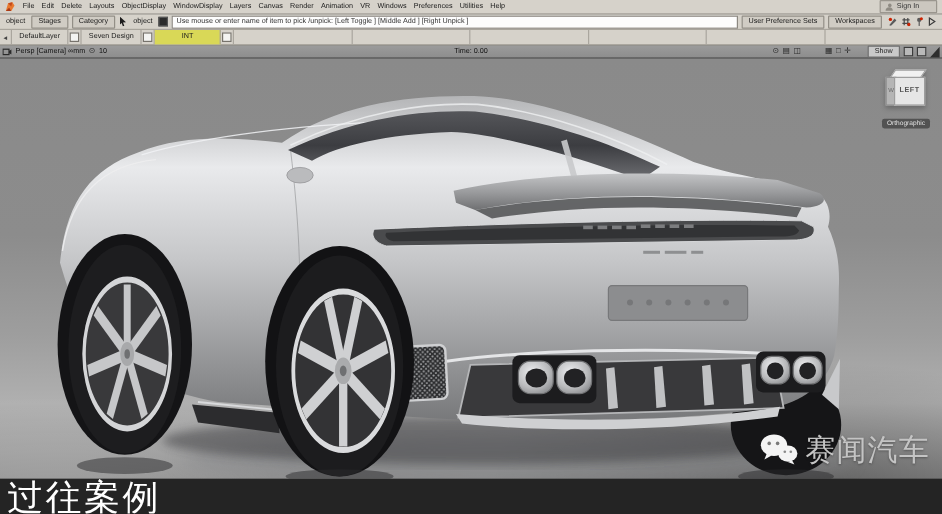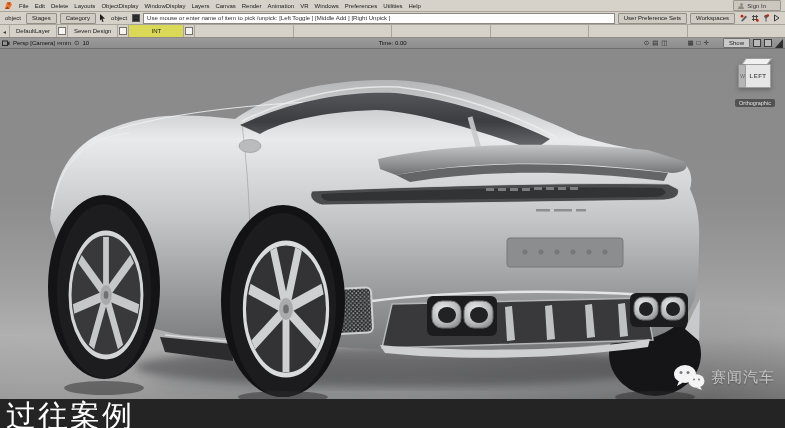--- a/index.html
+++ b/index.html
@@ -81,21 +81,21 @@
   .cube .top{position:absolute;left:5px;top:1px;width:24px;height:7px;background:#f1f1f1;border:1px solid #9e9e9e;transform:skewX(-35deg);}
   .cube .side{position:absolute;left:0;top:7px;width:7px;height:22px;background:#b5b5b5;border:1px solid #909090;color:#666;font-size:5px;line-height:22px;overflow:hidden;}
   .cube .face{
     position:absolute;left:7px;top:7px;width:24px;height:22px;background:#e6e6e6;border:1px solid #9e9e9e;
     display:flex;align-items:center;justify-content:center;font-size:6px;font-weight:bold;color:#555;letter-spacing:.5px;
   }
   .proj-pill{display:inline-block;margin-top:4px;background:rgba(72,72,72,0.85);color:#e2e2e2;font-size:5.5px;padding:1px 4px;border-radius:2px;}
 
   
   .watermark{position:absolute;right:10px;bottom:8px;display:flex;align-items:center;gap:6px;}
-  .watermark .brand{font-size:15px;color:#c4c4c4;letter-spacing:1px;text-shadow:0 1px 2px rgba(0,0,0,0.35);}
+  .watermark .brand{font-size:25px;color:#c4c4c4;letter-spacing:1px;text-shadow:0 1px 2px rgba(0,0,0,0.35);}
 
   
   .bottombar{height:33px;background:#242424;position:relative;}
   .caption{
     position:absolute;left:6px;bottom:-1px;z-index:5;
     font-family:"DejaVu Serif","Liberation Serif",serif;
     font-size:30px;color:#ffffff;line-height:1.15;letter-spacing:2px;white-space:nowrap;
   }
 </style>
 </head>

